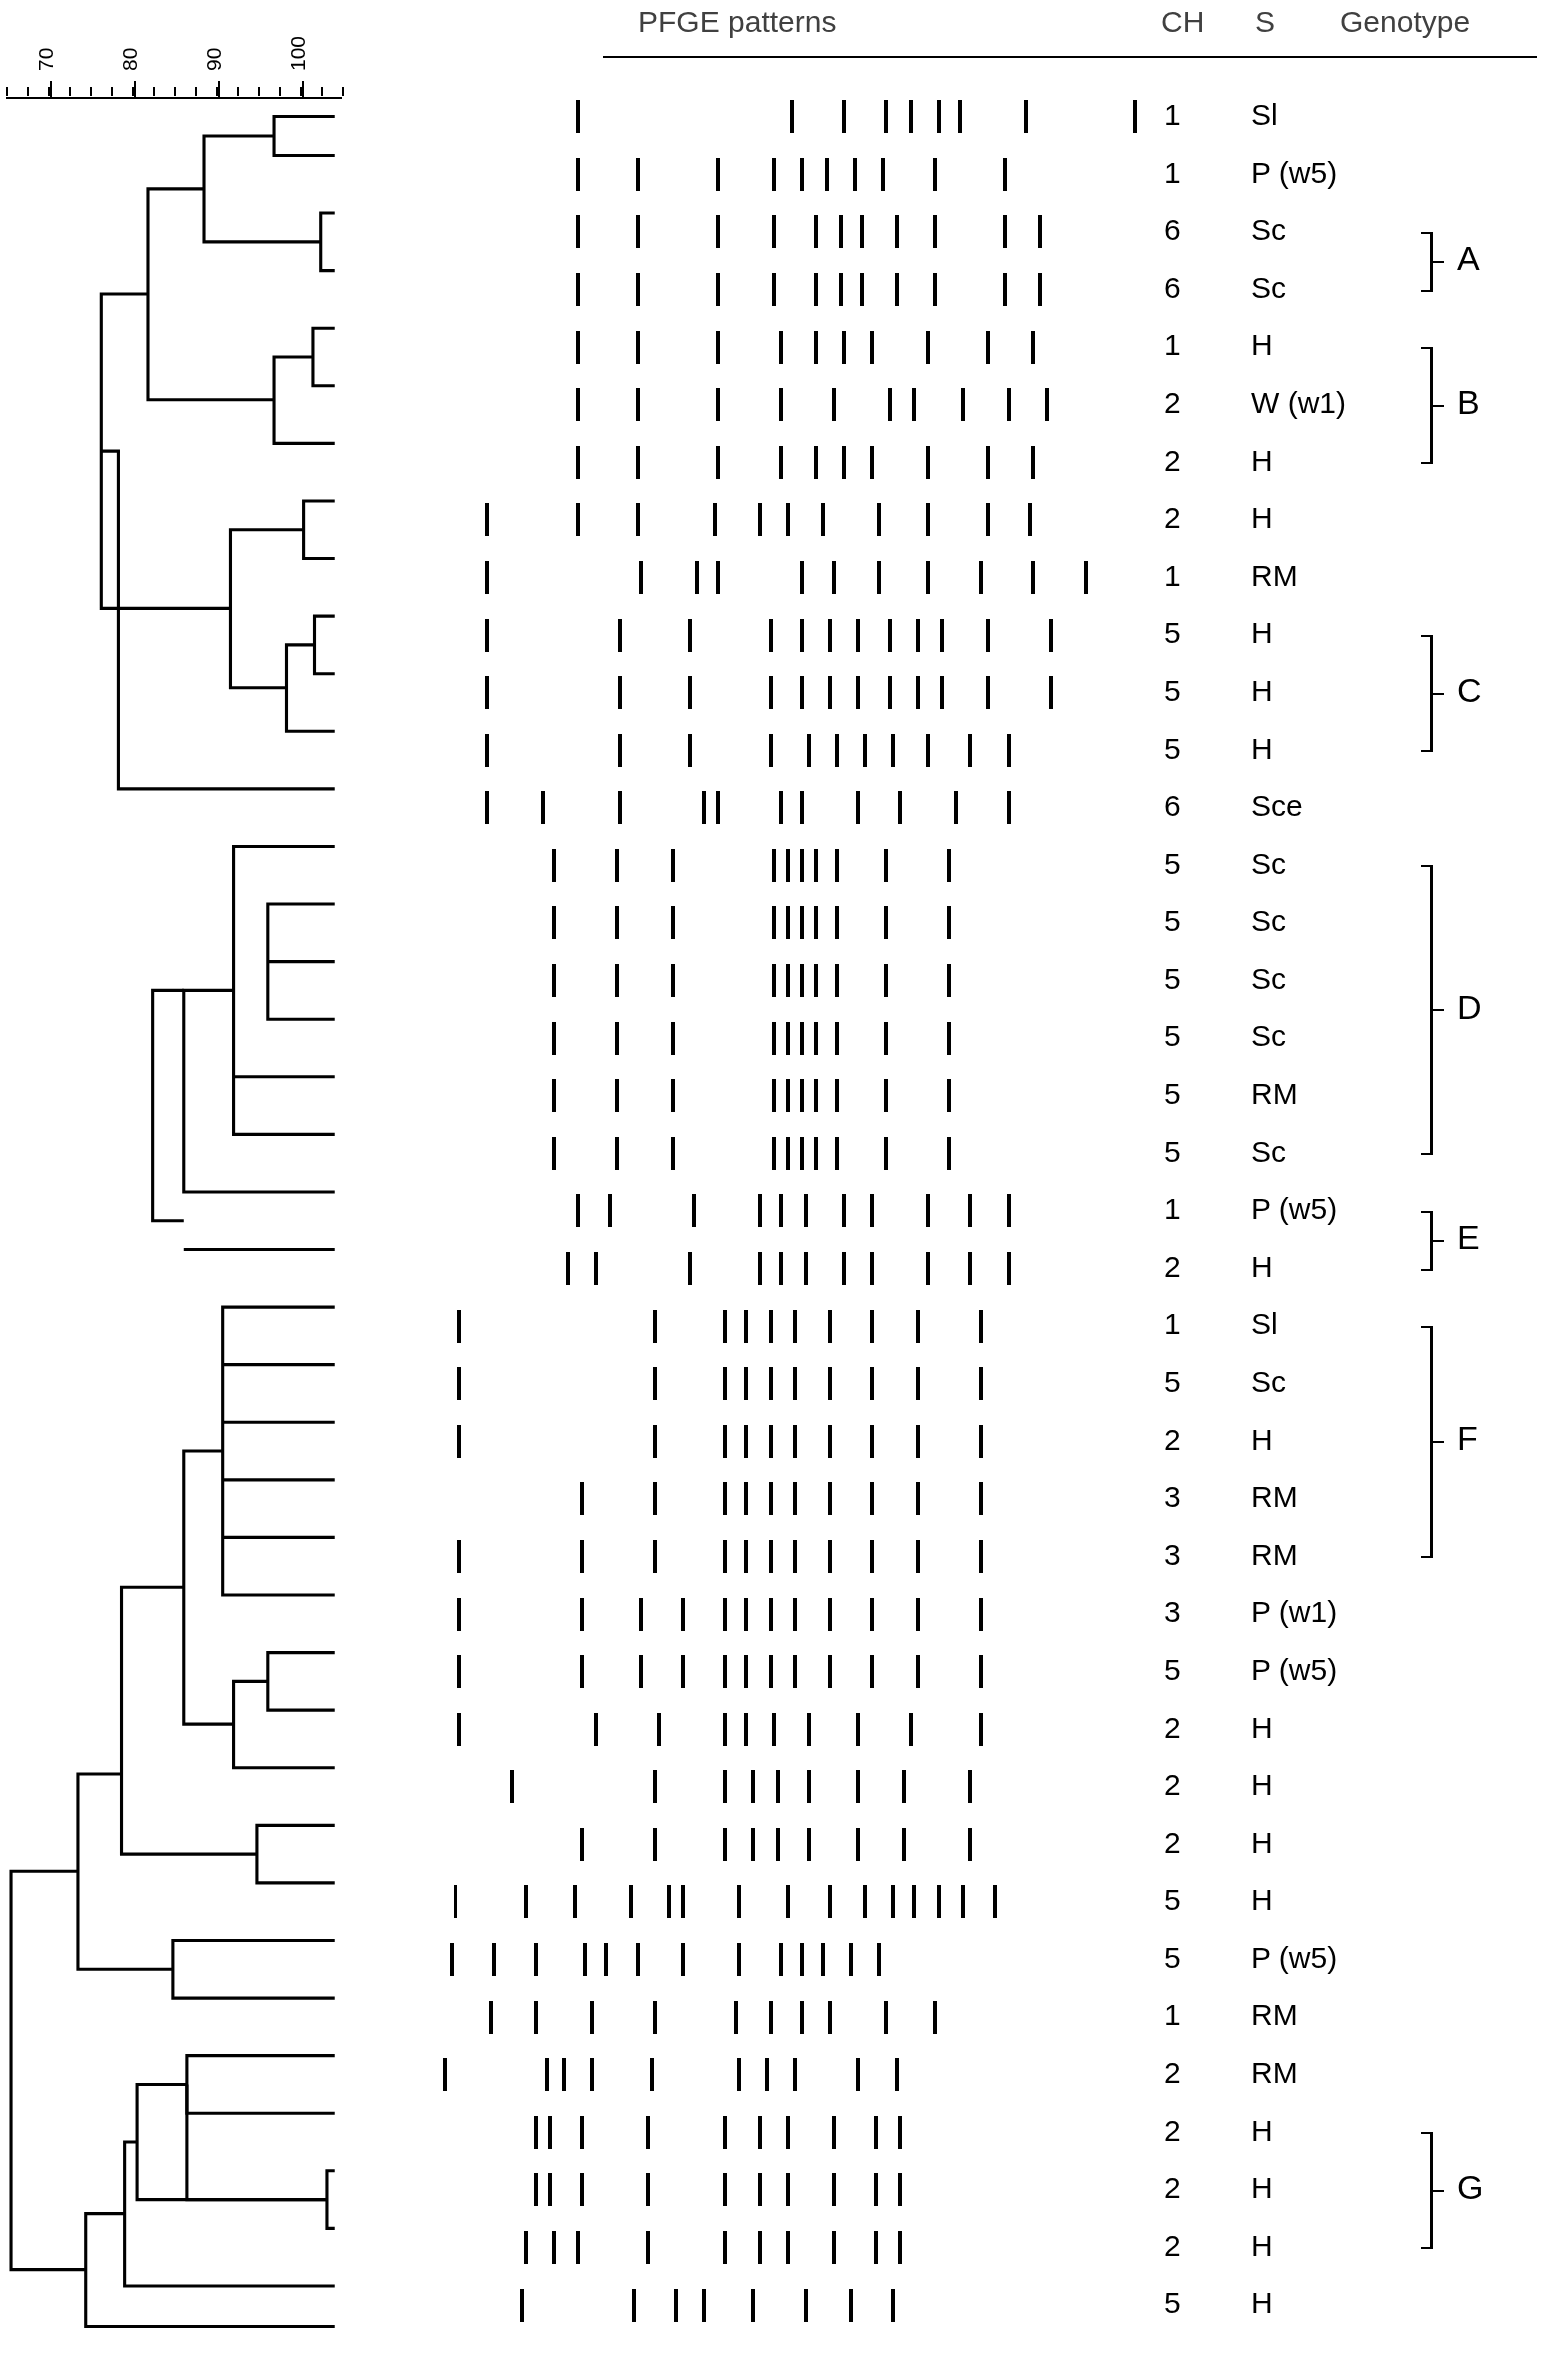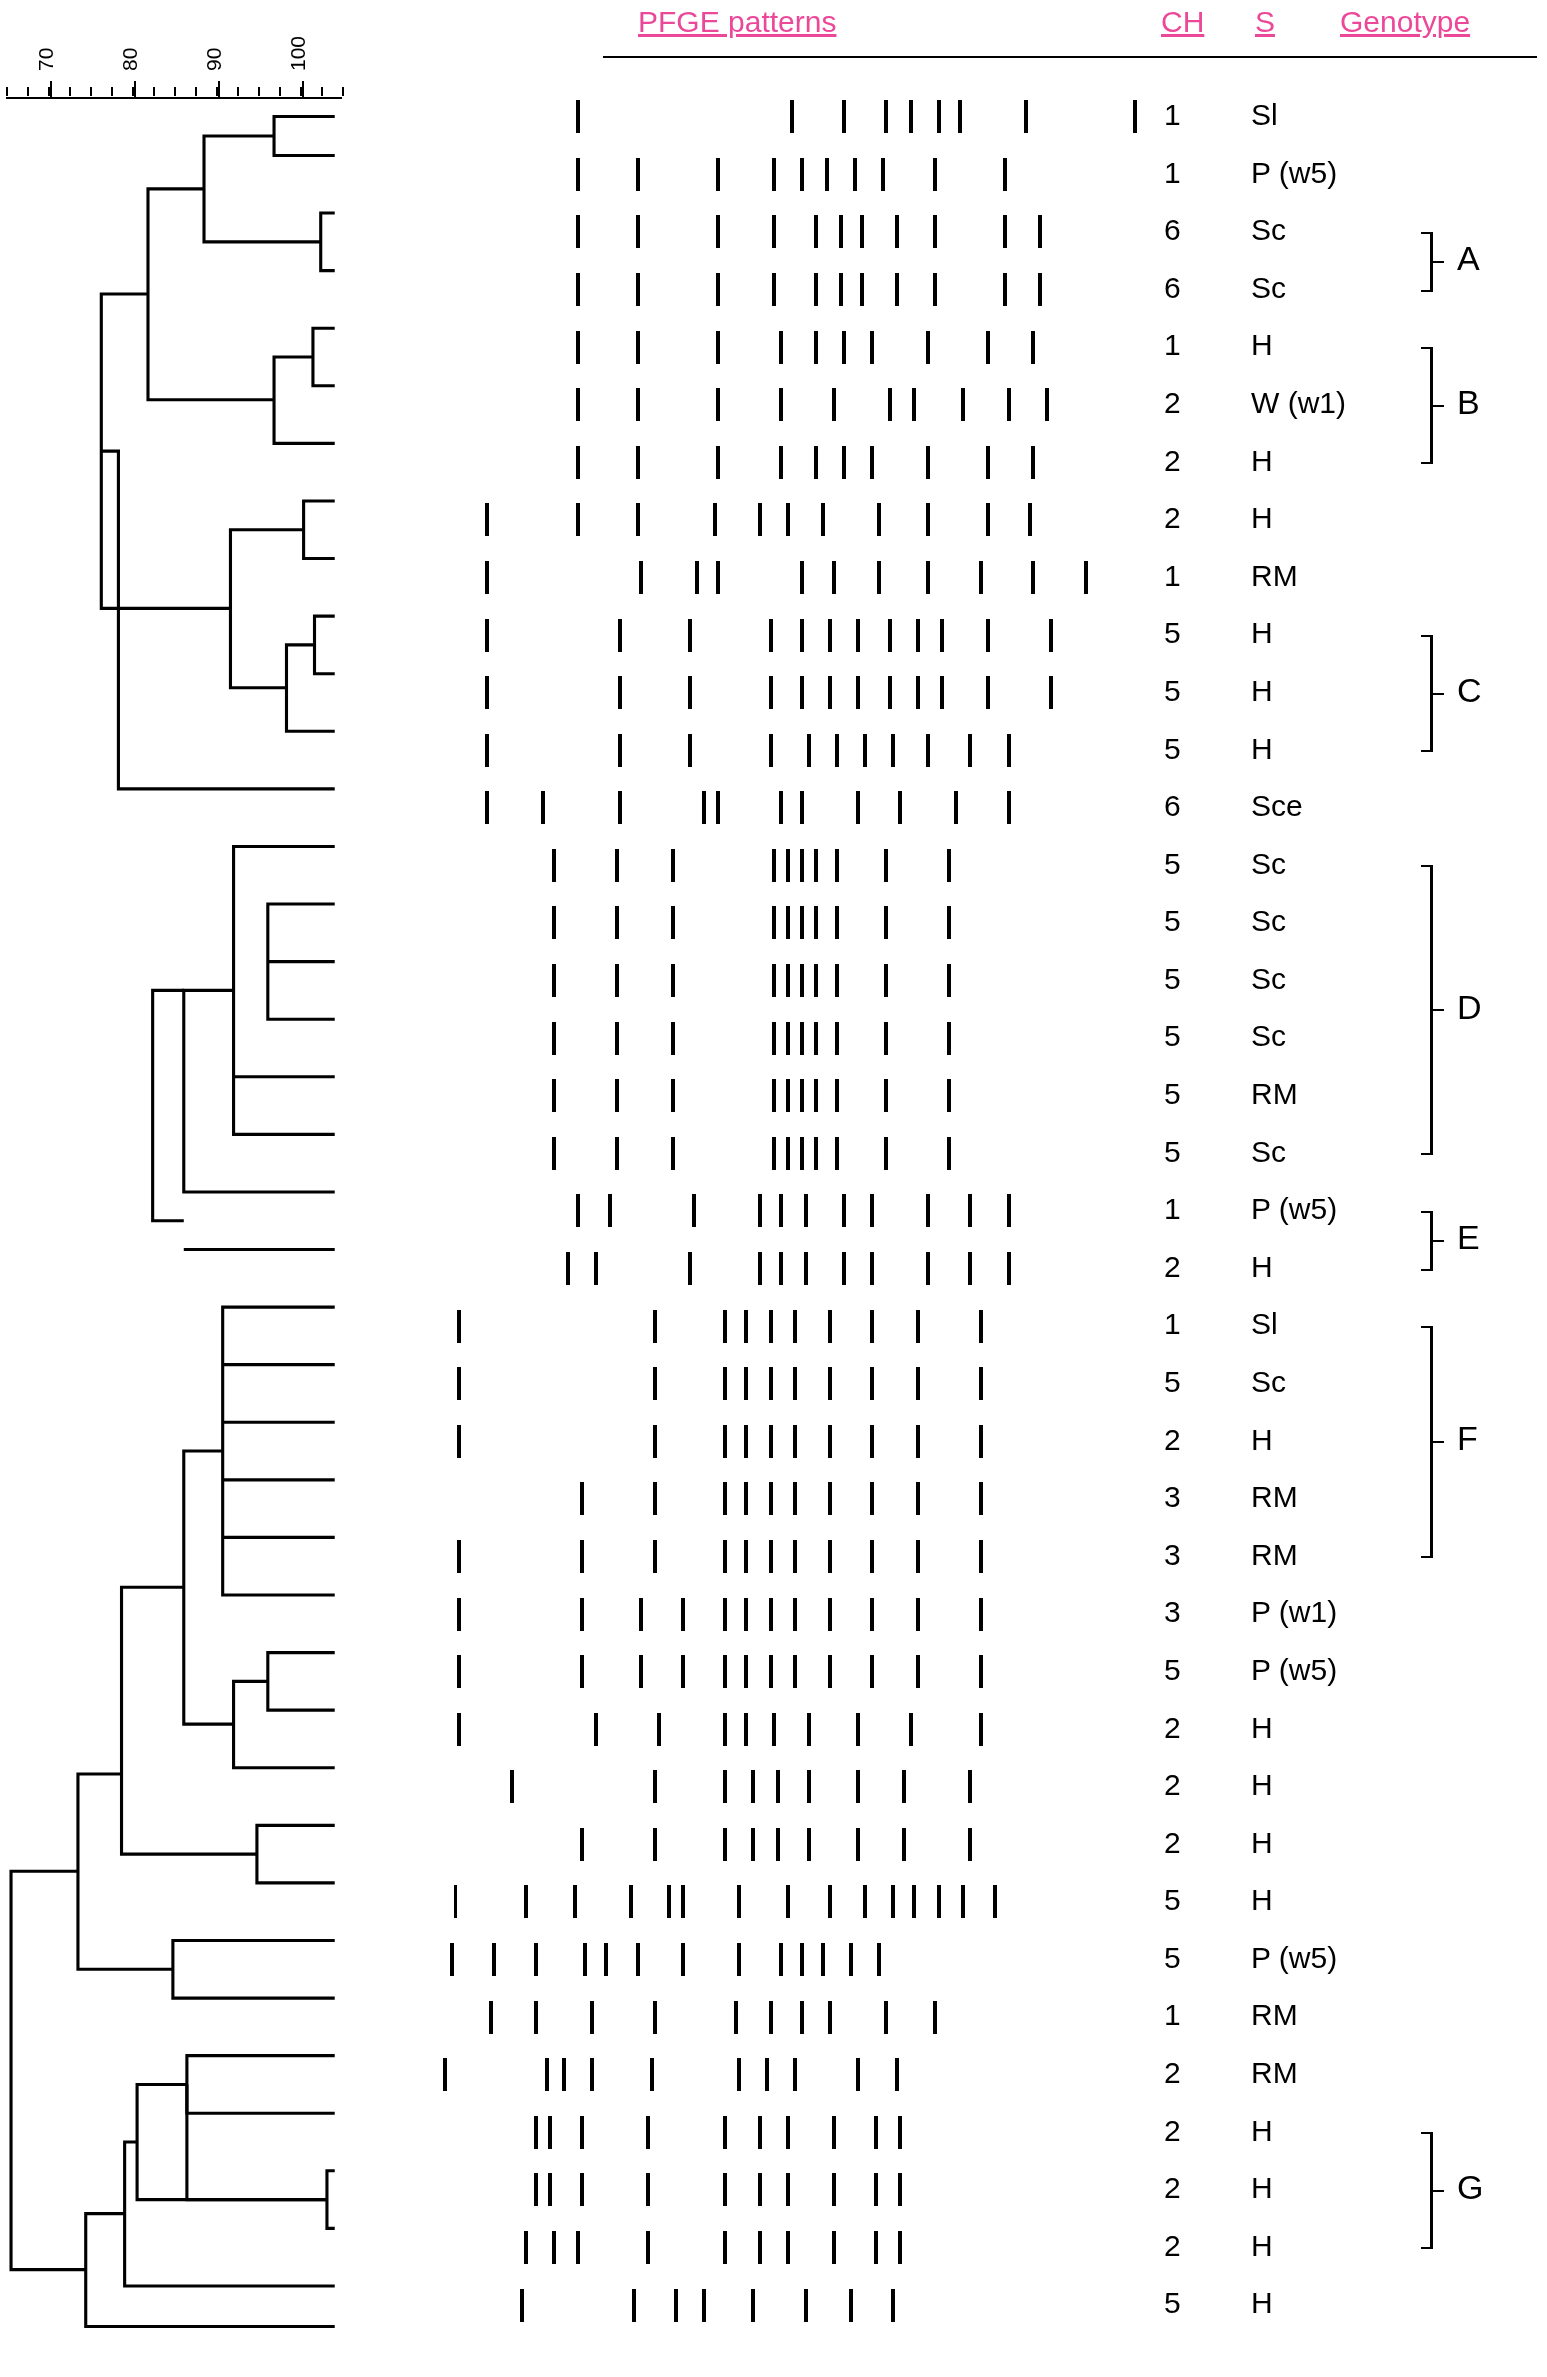--- a/index.html
+++ b/index.html
@@ -14,23 +14,22 @@
   #page {
     position: relative;
     width: 1548px;
     height: 2377px;
     overflow: hidden;
     background: #ffffff;
   }
   .hdr {
     position: absolute;
     font-size: 30px;
-    color: #ec4899;
+    color: #404040;
     white-space: nowrap;
-    text-decoration: underline;
   }
   #hdr-pfge { left: 638px; top: 4.7px; }
   #hdr-ch   { left: 1161px; top: 4.7px; }
   #hdr-s    { left: 1255px; top: 4.7px; }
   #hdr-geno { left: 1340px; top: 4.7px; }
 
   #hdr-rule {
     position: absolute;
     left: 603px;
     top: 56px;

